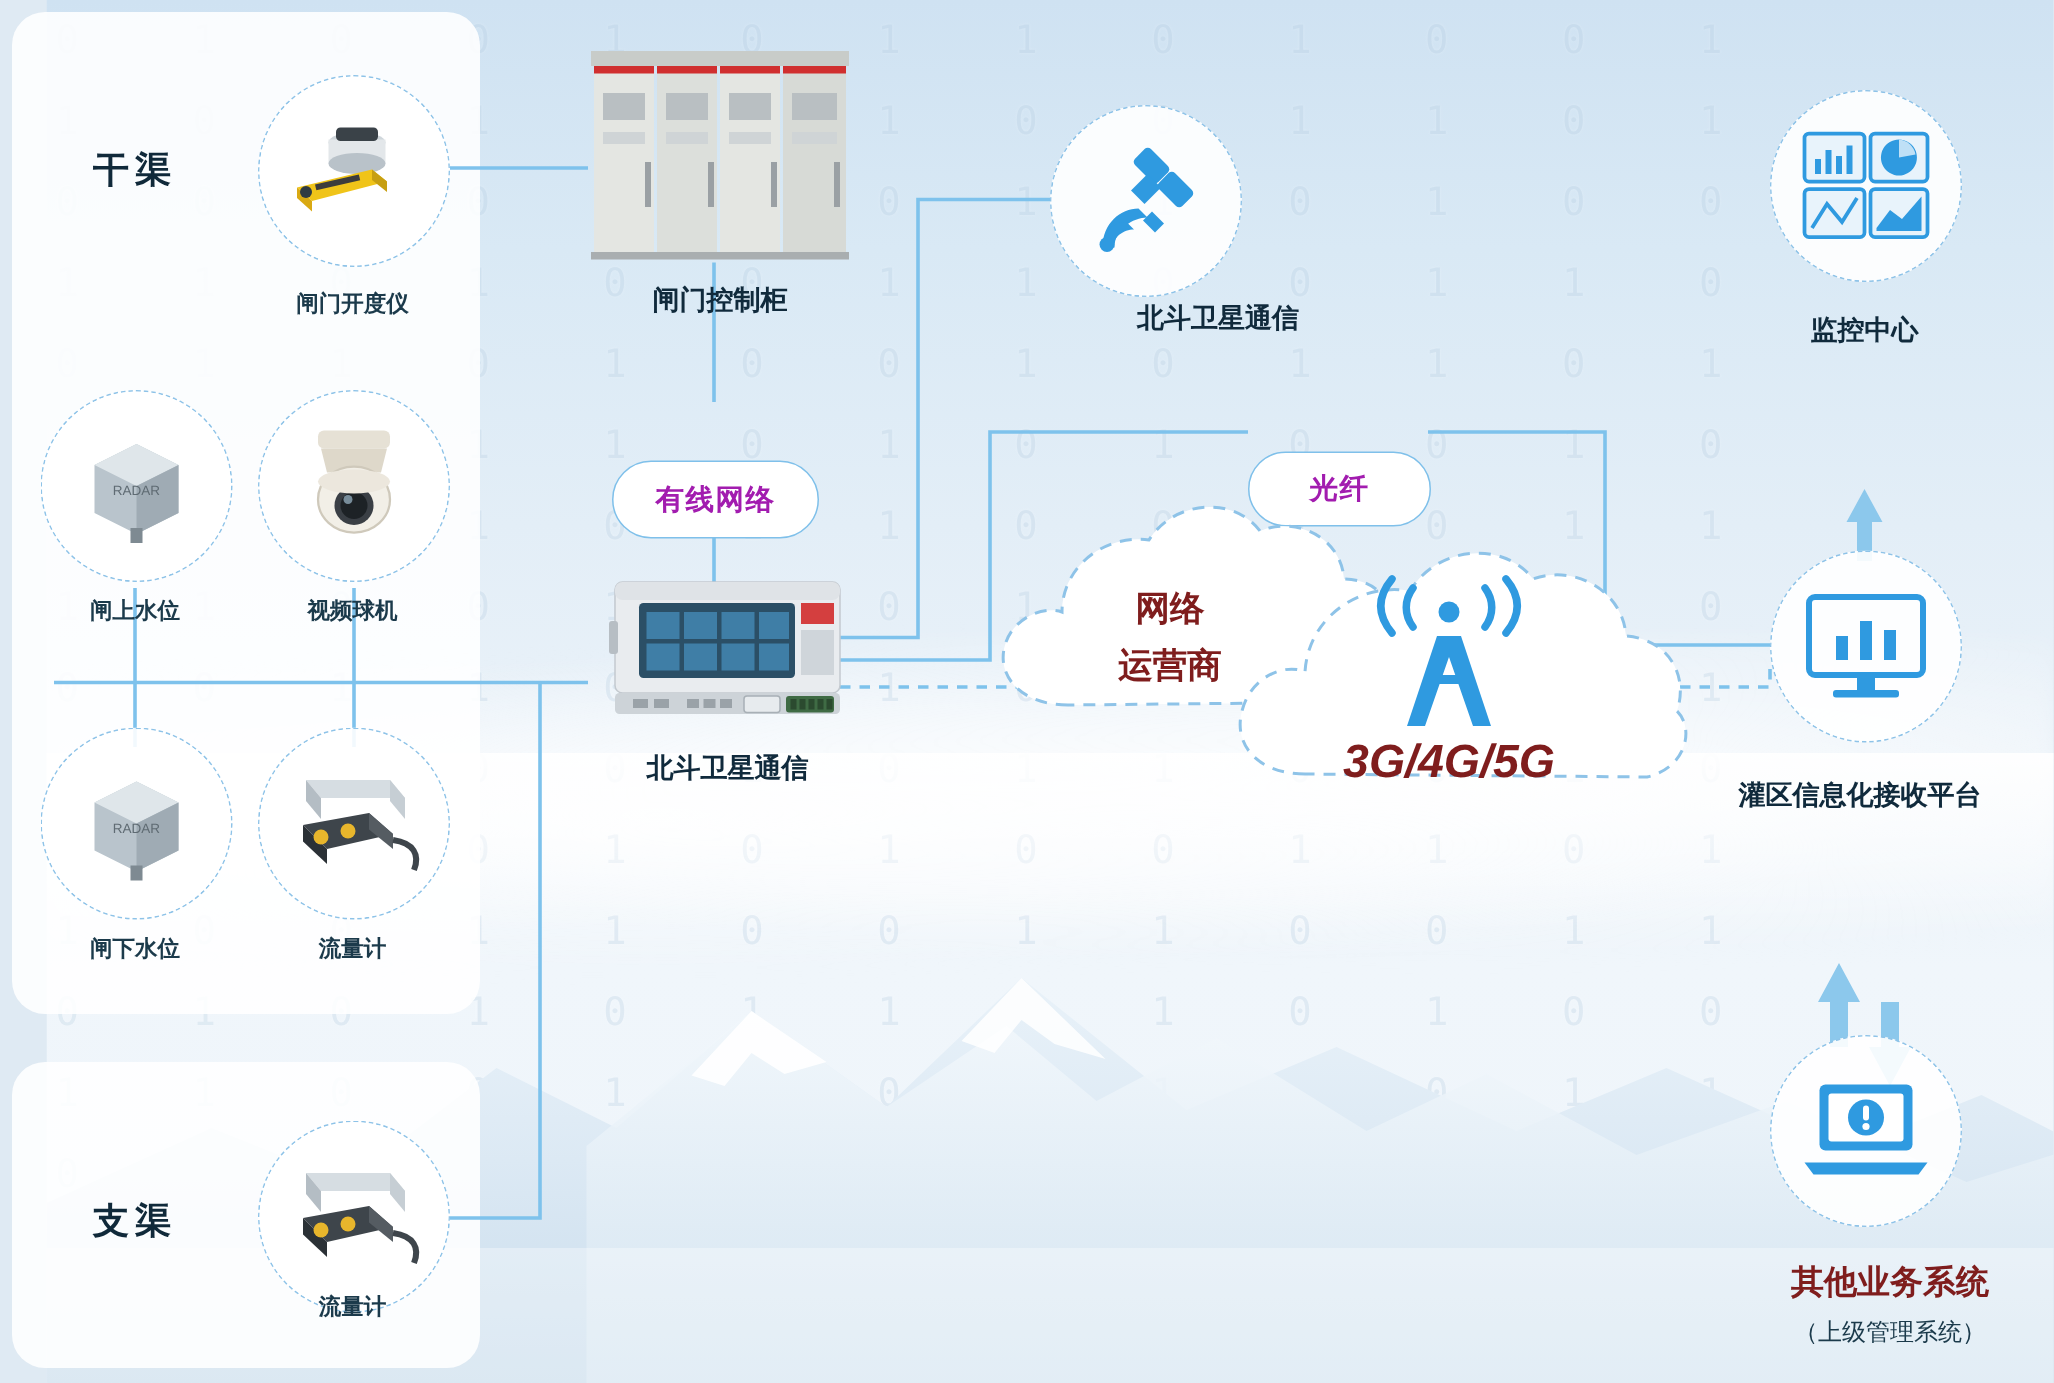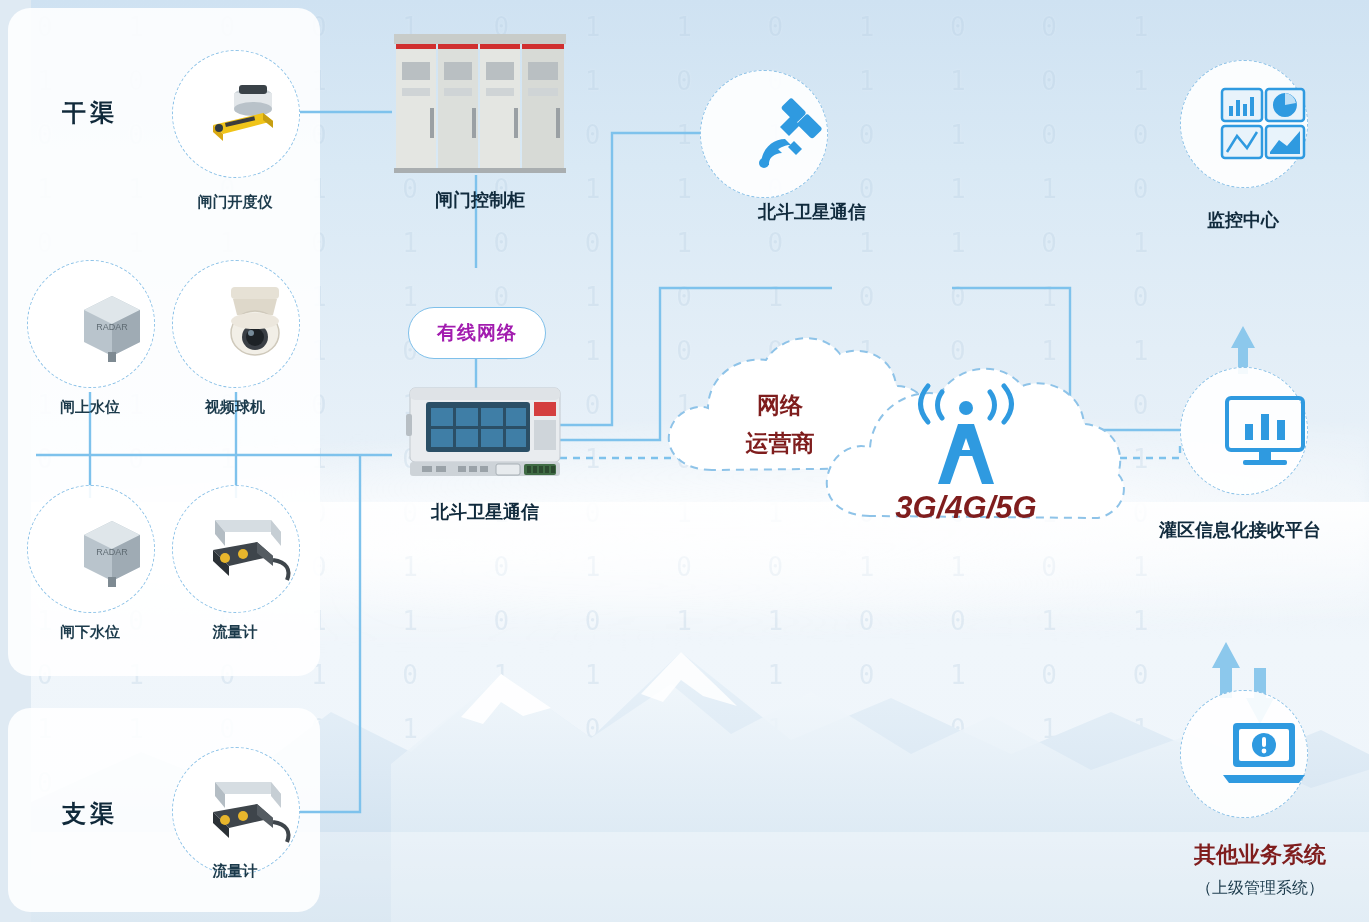--- a/index.html
+++ b/index.html
@@ -37,21 +37,21 @@
   
   .layer{position:absolute;inset:0;}
   .panel{
     position:absolute;background:rgba(255,255,255,.88);
     border-radius:22px;
   }
   .dashcircle{
     position:absolute;border-radius:50%;
     border:1.6px dashed #8ec3e8;
     background:rgba(255,255,255,.9);
-    display:flex;align-items:center;justify-content:flex-end;
+    display:flex;align-items:center;justify-content:center;
   }
   .lbl{
     position:absolute;text-align:center;color:#1b3a4b;
     font-size:15px;font-weight:600;white-space:nowrap;
   }
   .lbl.big{font-size:21px;font-weight:700;color:#7f1d1d;}
   .lbl.mid{font-size:18px;font-weight:700;color:#102a3c;}
   .pill{
     position:absolute;border:1.8px solid #7fc0ea;border-radius:26px;
     background:#fff;display:flex;align-items:center;justify-content:center;
@@ -316,20 +316,23 @@
         <path d="M27,30 l11,-11 l9,9 l-11,11 Z"></path>
         <path d="M41,44 l8,8 l-6,6 l-8,-8 Z"></path>
         <path d="M8,68 C8,52 20,42 32,42 l6,6 C28,48 16,56 16,68 Z"></path>
         <path d="M8,68 C8,58 15,51 24,51 l5,5 C22,56 15,61 15,68 Z"></path>
         <circle cx="11" cy="66" r="5"></circle>
       </g>
     </svg>
   </div>
   <div class="lbl mid" style="left:662px;top:200px;width:204px;text-align:right;">北斗卫星通信</div>
 
+  <div class="pill" style="left:832px;top:264px;width:120px;height:48px;">
+    <span>光纤</span>
+  </div>
 
   <svg style="position:absolute;left:650px;top:320px;width:480px;height:250px;" viewBox="0 0 480 250">
     <g fill="#ffffff" stroke="#8ec3e8" stroke-width="2" stroke-dasharray="8 6">
       <path d="M62,150 C30,150 14,130 20,110 C26,90 48,84 58,88 C58,58 86,36 116,40 C132,14 172,10 190,34 C214,24 244,38 246,66 C270,66 284,86 278,108 C288,118 284,142 262,148 Z"></path>
     </g>
     <g fill="#ffffff" stroke="#8ec3e8" stroke-width="2" stroke-dasharray="8 6">
       <path d="M220,196 C188,196 172,176 178,154 C184,130 208,122 220,128 C222,92 256,68 290,74 C308,44 352,40 372,66 C400,56 432,74 434,104 C462,106 476,130 468,154 C480,166 474,192 448,198 Z"></path>
     </g>
   </svg>
 

